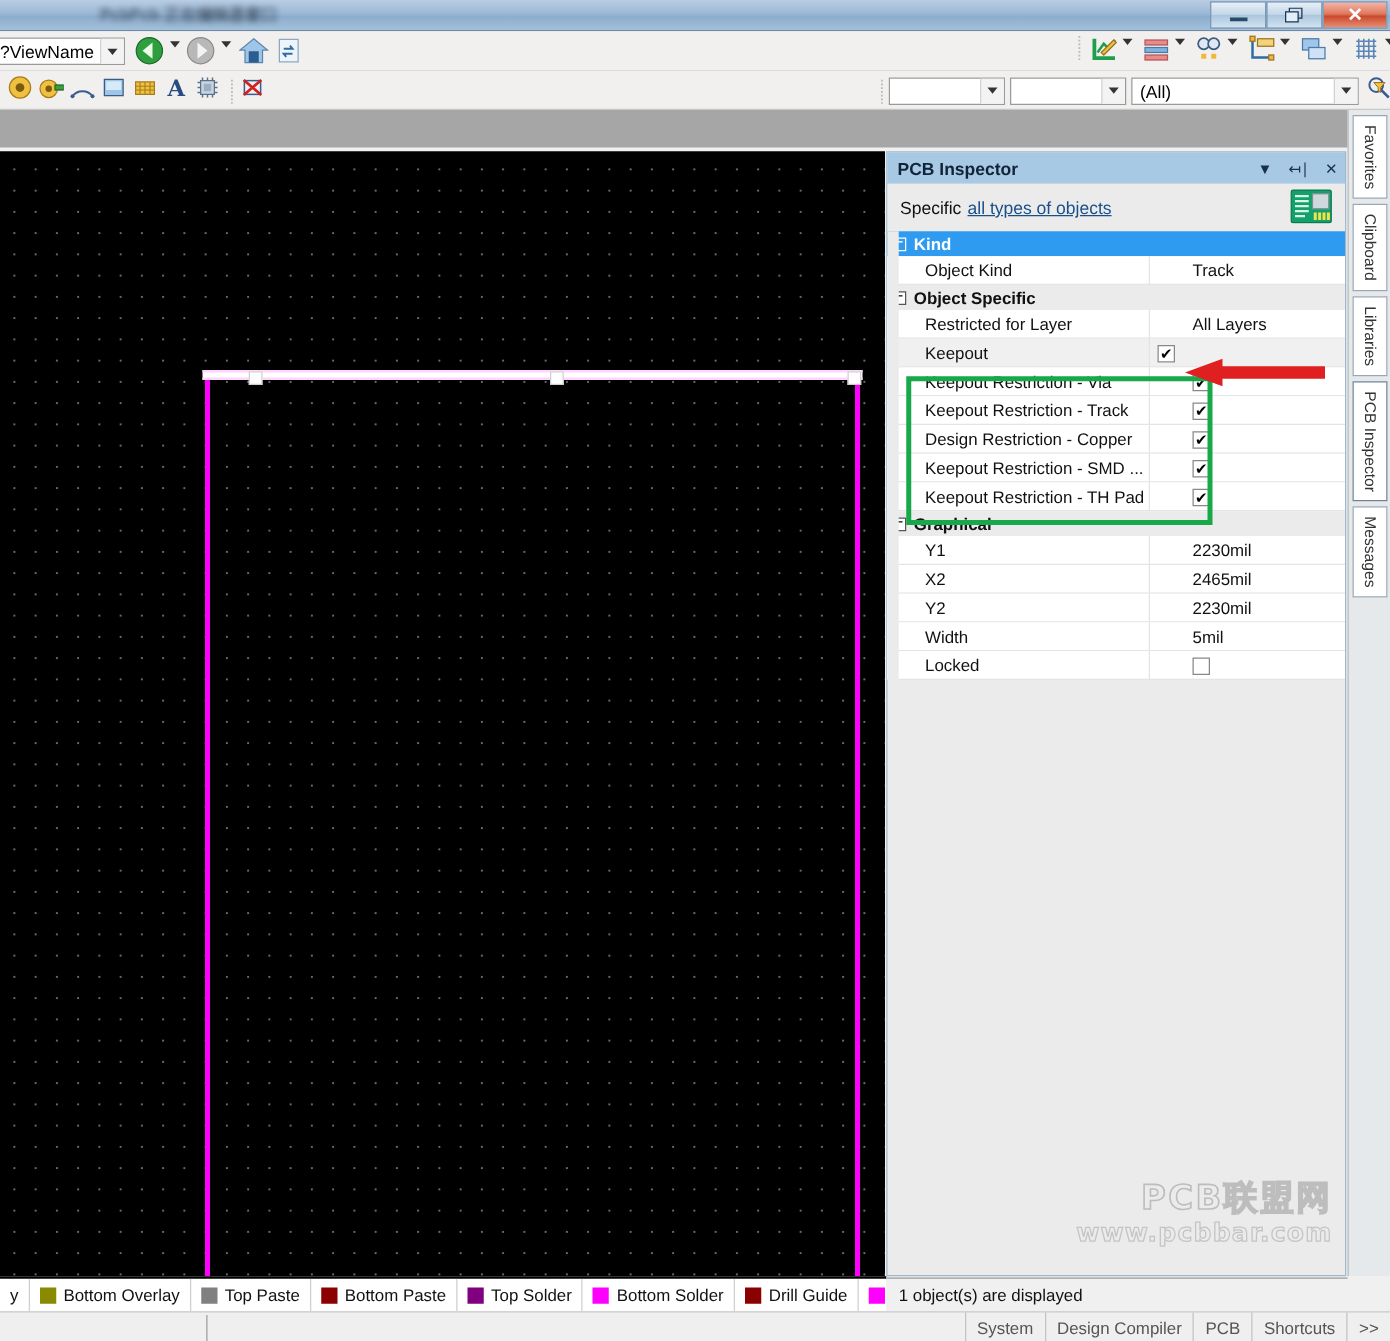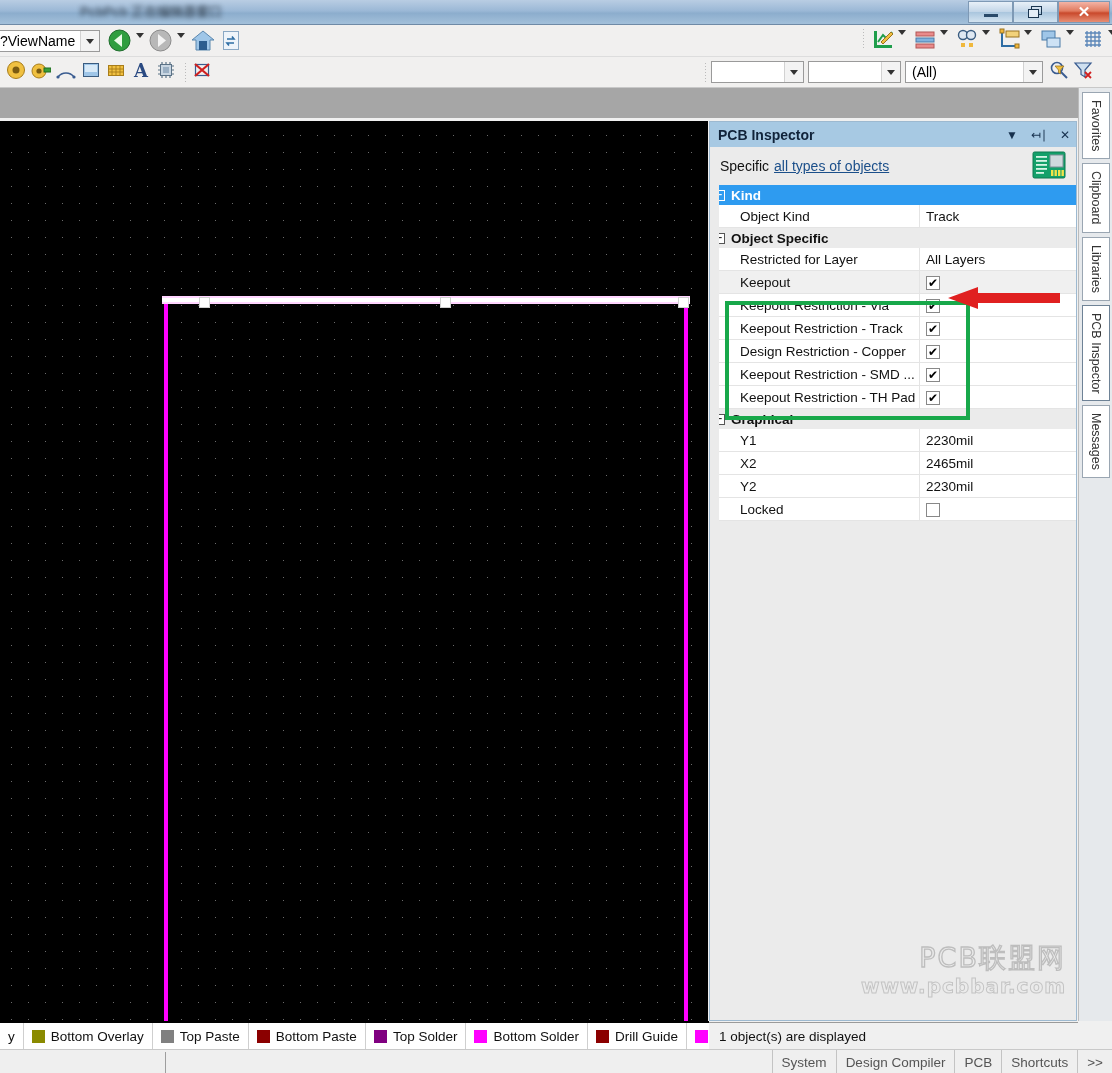--- a/index.html
+++ b/index.html
@@ -162,21 +162,21 @@
     height: 23px; display: flex; align-items: center;
     font-size: 13.5px; color: #111;
     border-bottom: 1px solid #e4e4e4;
   }
   .prow .pname {
     width: 210px; padding-left: 30px; white-space: nowrap; overflow: hidden;
     border-right: 1px solid #e4e4e4; height: 23px; line-height: 23px;
   }
   .prow .pval { flex: 1; padding-left: 6px; height: 23px; line-height: 23px; }
   .prow.alt { background: #f0f0f0; }
-  .prow.wht { background: #fff; }
+  .prow.wht { background: #fff; gap: 28px; }
   .grid-left-gutter {
     position: absolute; left: 0; top: 0; width: 9px; bottom: 0; background: #ebebeb;
   }
   .cb {
     width: 14px; height: 14px; border: 1px solid #888; background: #fff;
     display: inline-flex; align-items: center; justify-content: center;
     font-size: 12px; color: #000; line-height: 1; vertical-align: middle;
     font-family: "DejaVu Sans", sans-serif;
   }
 
@@ -188,21 +188,21 @@
   .red-arrow {
     position: absolute; left: 238px; top: 165px;
     width: 112px; height: 22px; pointer-events: none;
   }
 
   .watermark {
     position: absolute; right: 10px; bottom: 22px;
     text-align: right; pointer-events: none; user-select: none;
   }
   .wm1 {
-    font-size: 27px; font-weight: normal; letter-spacing: 2px;
+    font-size: 27px; font-weight: bold; letter-spacing: 2px;
     color: transparent;
     -webkit-text-stroke: 1.3px #bdbdbd;
     font-family: "DejaVu Sans", sans-serif;
     margin-top: 12px;
   }
   .wm2 {
     font-size: 20px; font-weight: bold; letter-spacing: 1px;
     color: transparent;
     -webkit-text-stroke: 1px #c4c4c4;
     margin-top: -2px;
@@ -451,21 +451,21 @@
         <span class="dd">
             <span class="tiny-arrow"></span>
           </span>
       </div>
       <div class="fld" style="width:93px">
         <span></span>
         <span class="dd">
             <span class="tiny-arrow"></span>
           </span>
       </div>
-      <div class="fld" style="width:138px">
+      <div class="fld" style="width:182px">
         <span>(All)</span>
         <span class="dd">
             <span class="tiny-arrow"></span>
           </span>
       </div>
       <div style="margin-left:2px">
         <svg width="20" height="20">
           <circle cx="8" cy="8" r="5.5" fill="none" stroke="#3a5c90" stroke-width="1.6"></circle>
           <path d="M12 12 L18 18" stroke="#3a5c90" stroke-width="2"></path>
           <path d="M6 6 H15 L11.5 10 V14 L9.5 12.5 V10 Z" fill="#f0c040" stroke="#9a7320" stroke-width="0.8"></path>
@@ -577,20 +577,24 @@
         </div>
         <div class="prow wht">
           <div class="pname">X2</div>
           <div class="pval">2465mil</div>
         </div>
         <div class="prow wht">
           <div class="pname">Y2</div>
           <div class="pval">2230mil</div>
         </div>
         <div class="prow wht">
+          <div class="pname">Width</div>
+          <div class="pval">5mil</div>
+        </div>
+        <div class="prow wht">
           <div class="pname">Locked</div>
           <div class="pval"><span class="cb"></span></div>
         </div>
       </div>
 
     <div class="green-box"></div>
     <div class="red-arrow">
       <svg width="112" height="22">
         <path d="M0 11 L30 0 L30 6 L112 6 L112 16 L30 16 L30 22 Z" fill="#e02020"></path>
       </svg>

